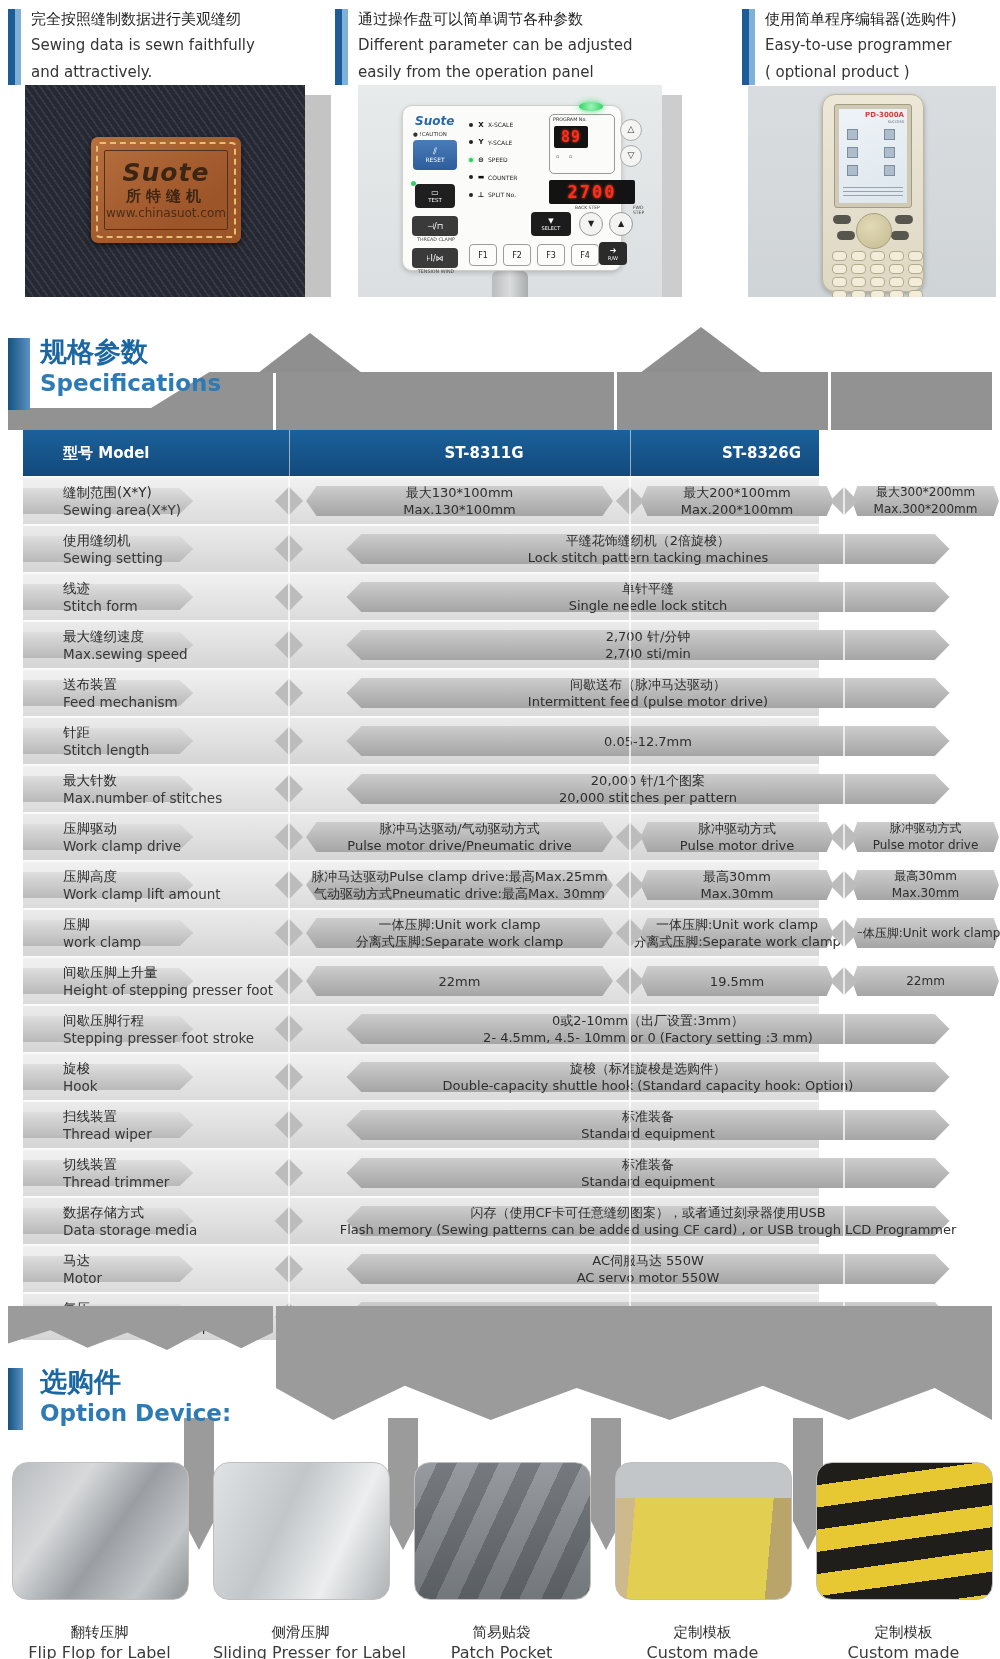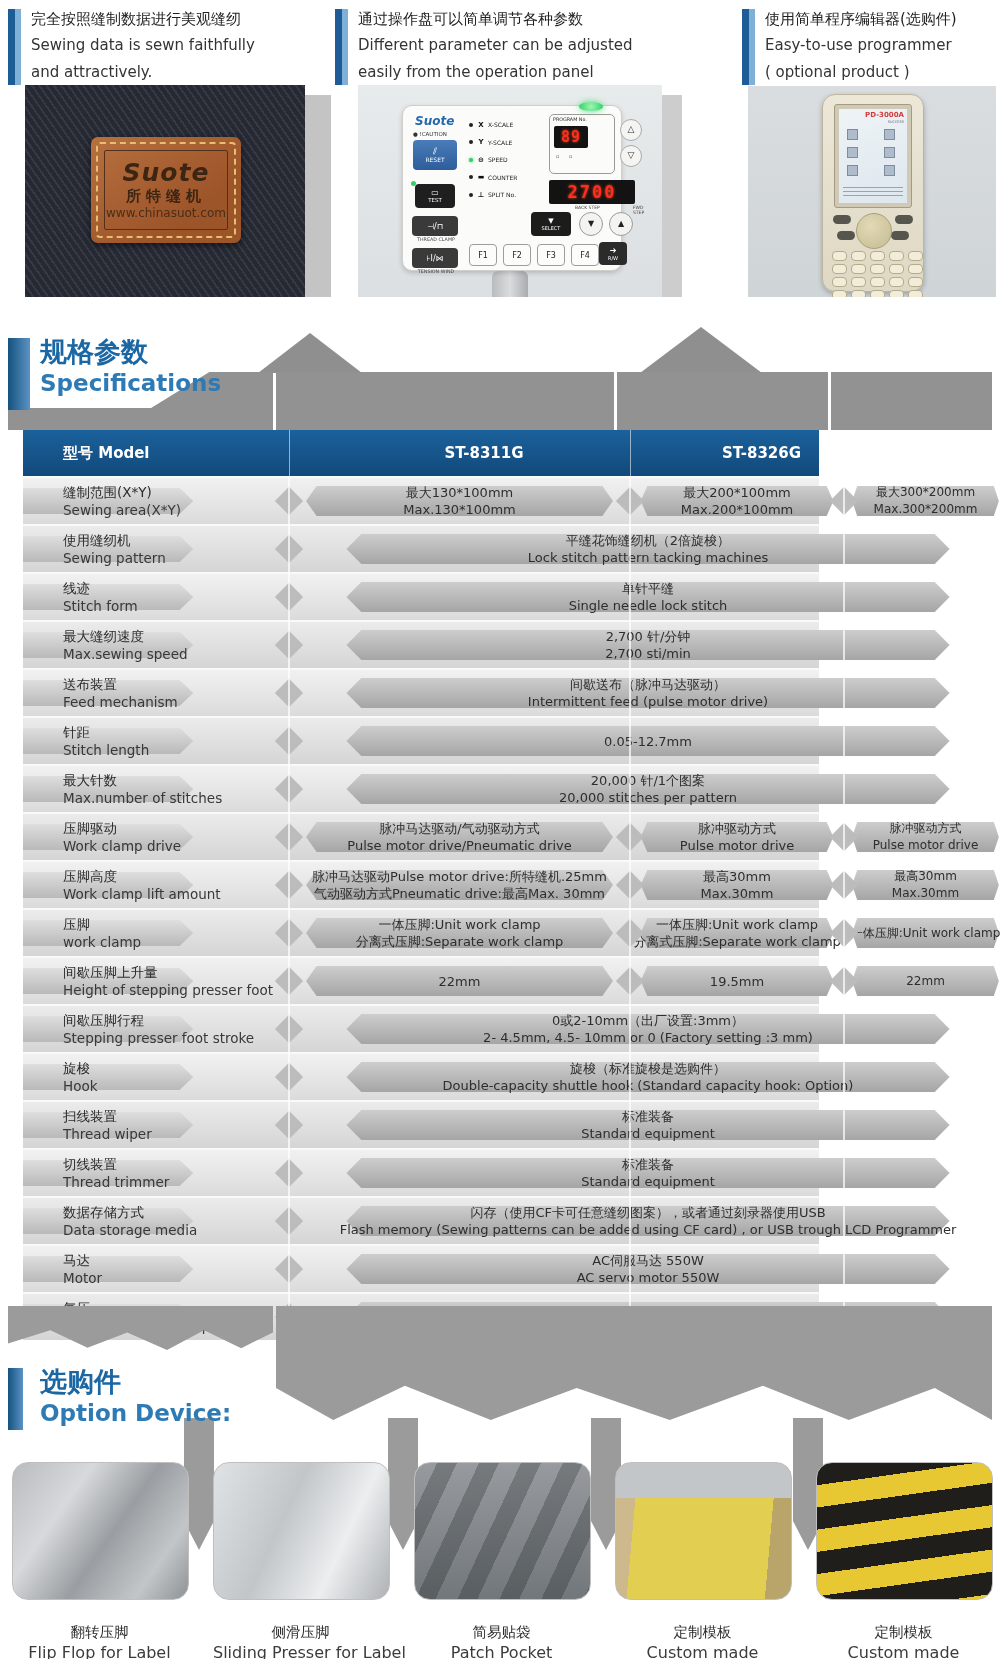--- a/index.html
+++ b/index.html
@@ -389,21 +389,21 @@
           </div>
           <div class="diamond" style="left: 256px;"></div>
           <div class="diamond" style="left: 597px;"></div>
           <div class="diamond" style="left: 811px;"></div>
         </div>
         <div class="t-row alt">
           <div class="t-label">
             <div class="label-band"></div>
             <div class="label-text">
               <div class="lab-zh">使用缝纫机</div>
-              <div class="lab-en">Sewing pattern</div>
+              <div class="lab-en">Sewing setting</div>
             </div>
           </div>
           <div class="t-cell t-span">
             <div class="ribbon"></div>
             <div class="val-text">
               <div class="val-line">平缝花饰缝纫机（2倍旋梭）</div>
               <div class="val-line">Lock stitch pattern tacking machines</div>
             </div>
           </div>
           <div class="diamond" style="left: 256px;"></div>
@@ -529,21 +529,21 @@
           <div class="t-label">
             <div class="label-band"></div>
             <div class="label-text">
               <div class="lab-zh">压脚高度</div>
               <div class="lab-en">Work clamp lift amount</div>
             </div>
           </div>
           <div class="t-cell t-c0">
             <div class="ribbon"></div>
             <div class="val-text">
-              <div class="val-line">脉冲马达驱动Pulse motor drive:所特缝机.25mm</div>
+              <div class="val-line">脉冲马达驱动Pulse clamp drive:最高Max.25mm</div>
               <div class="val-line">气动驱动方式Pneumatic drive:最高Max. 30mm</div>
             </div>
           </div>
           <div class="t-cell t-c1">
             <div class="ribbon"></div>
             <div class="val-text">
               <div class="val-line">最高30mm</div>
               <div class="val-line">Max.30mm</div>
             </div>
           </div>

